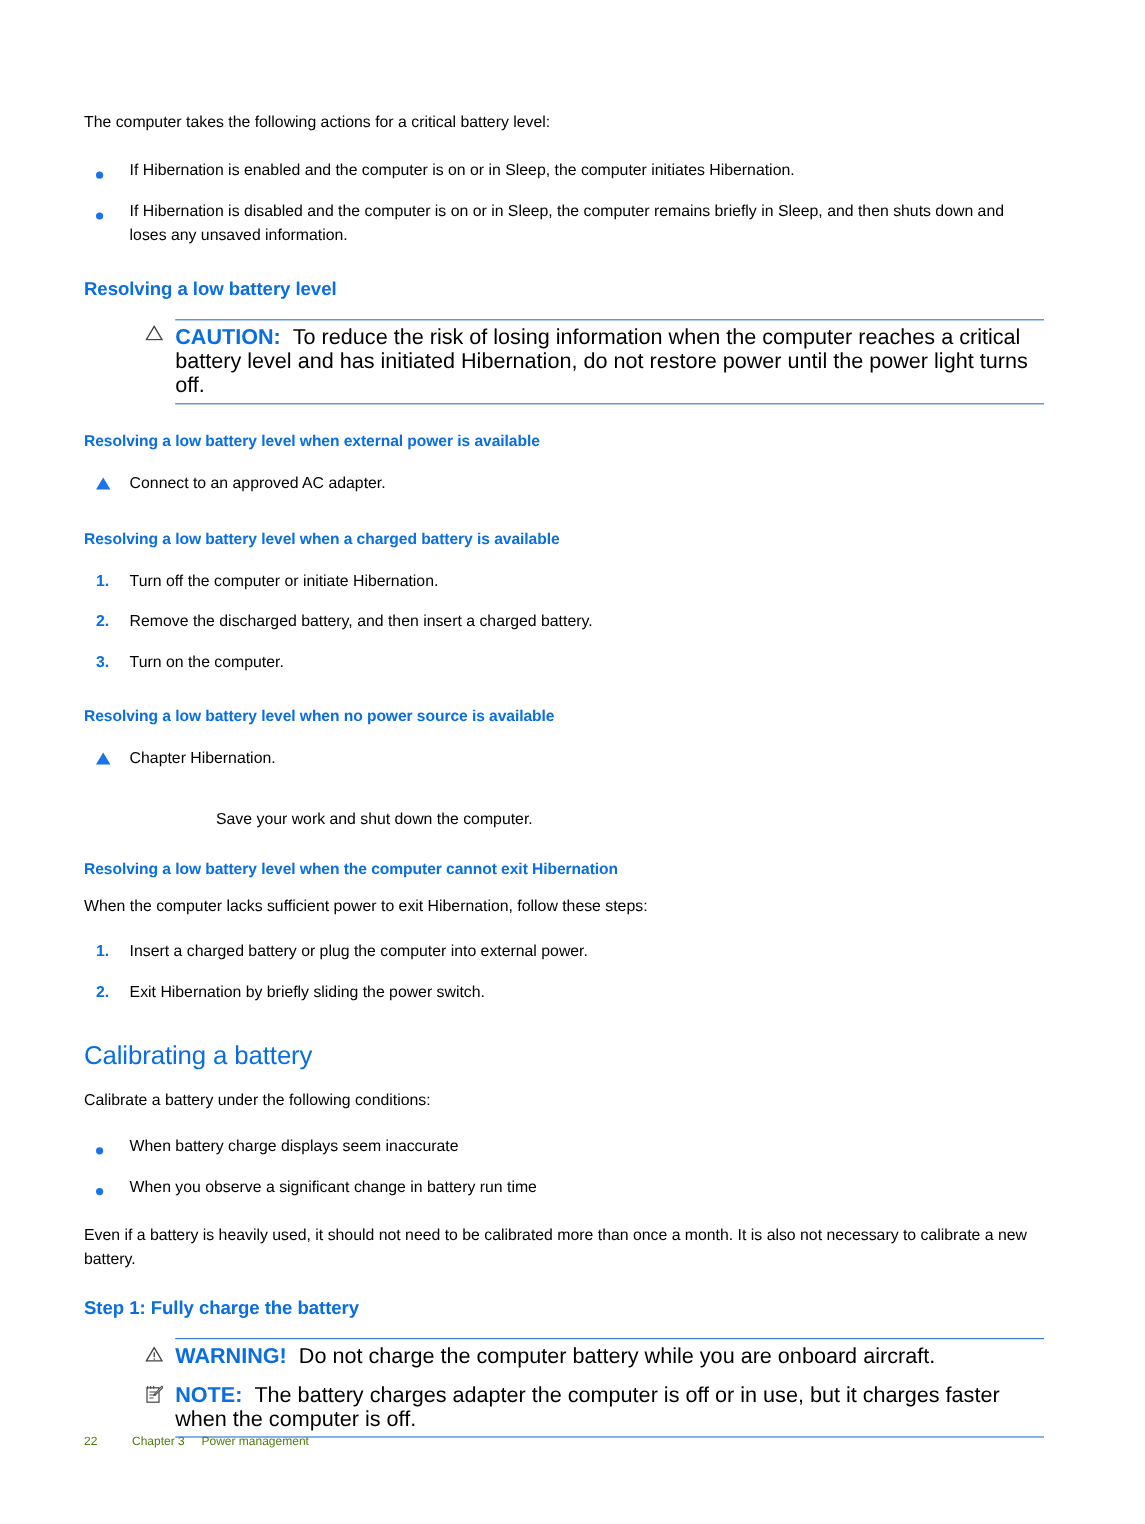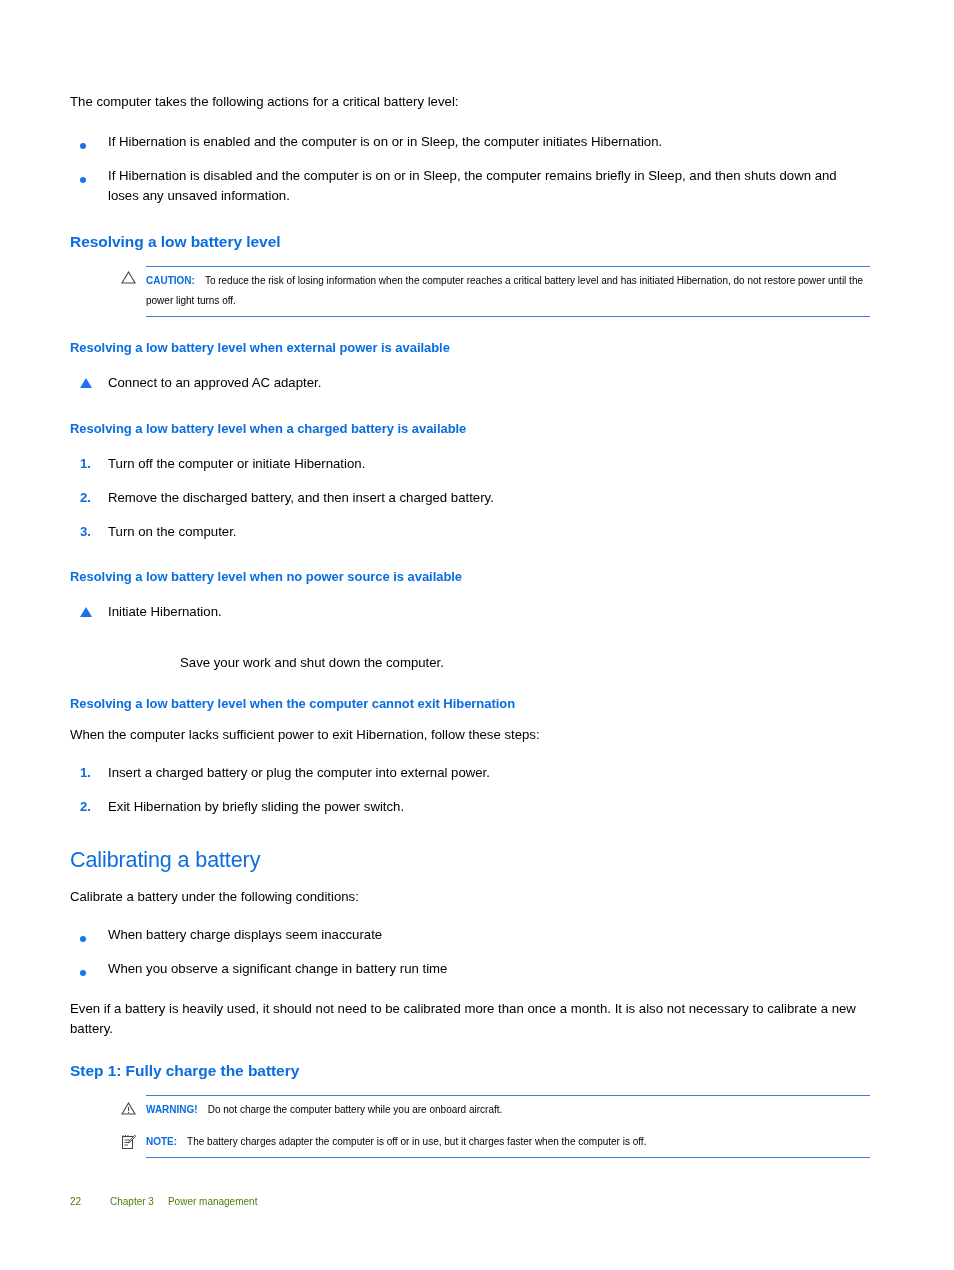--- a/index.html
+++ b/index.html
@@ -111,21 +111,21 @@
     height: 0;
     border-left: 6px solid transparent;
     border-right: 6px solid transparent;
     border-bottom: 10px solid #1a73e8;
     margin-top: 5px;
   }
 
   
   .admon {
     position: relative;
-    font-size: 10px;
+    font-size: 18px;
     line-height: 20px;
   }
   .admon-rows {
     margin-left: 76px;
     border-top: 1.6px solid #3b7fd4;
     border-bottom: 1.6px solid #3b7fd4;
     padding: 4px 0 5px 0;
   }
   .admon-row {
     display: flex;
@@ -255,21 +255,21 @@
 
     <div class="sp22"></div>
 
     <h3 class="doc-h3 lvl-head2">Resolving a low battery level when no power source is available</h3>
 
     <div class="sp12"></div>
 
     <div class="list lvl-body">
       <div class="li">
         <span class="marker"><span class="tri"></span></span>
-        <span class="txt">Initiate Hibernation.</span>
+        <span class="txt">Chapter Hibernation.</span>
       </div>
     </div>
 
     <div class="sp12"></div>
 
 
     <div class="sp14"></div>
 
     <p class="body" style="margin-left:110px;">Save your work and shut down the computer.</p>
 

